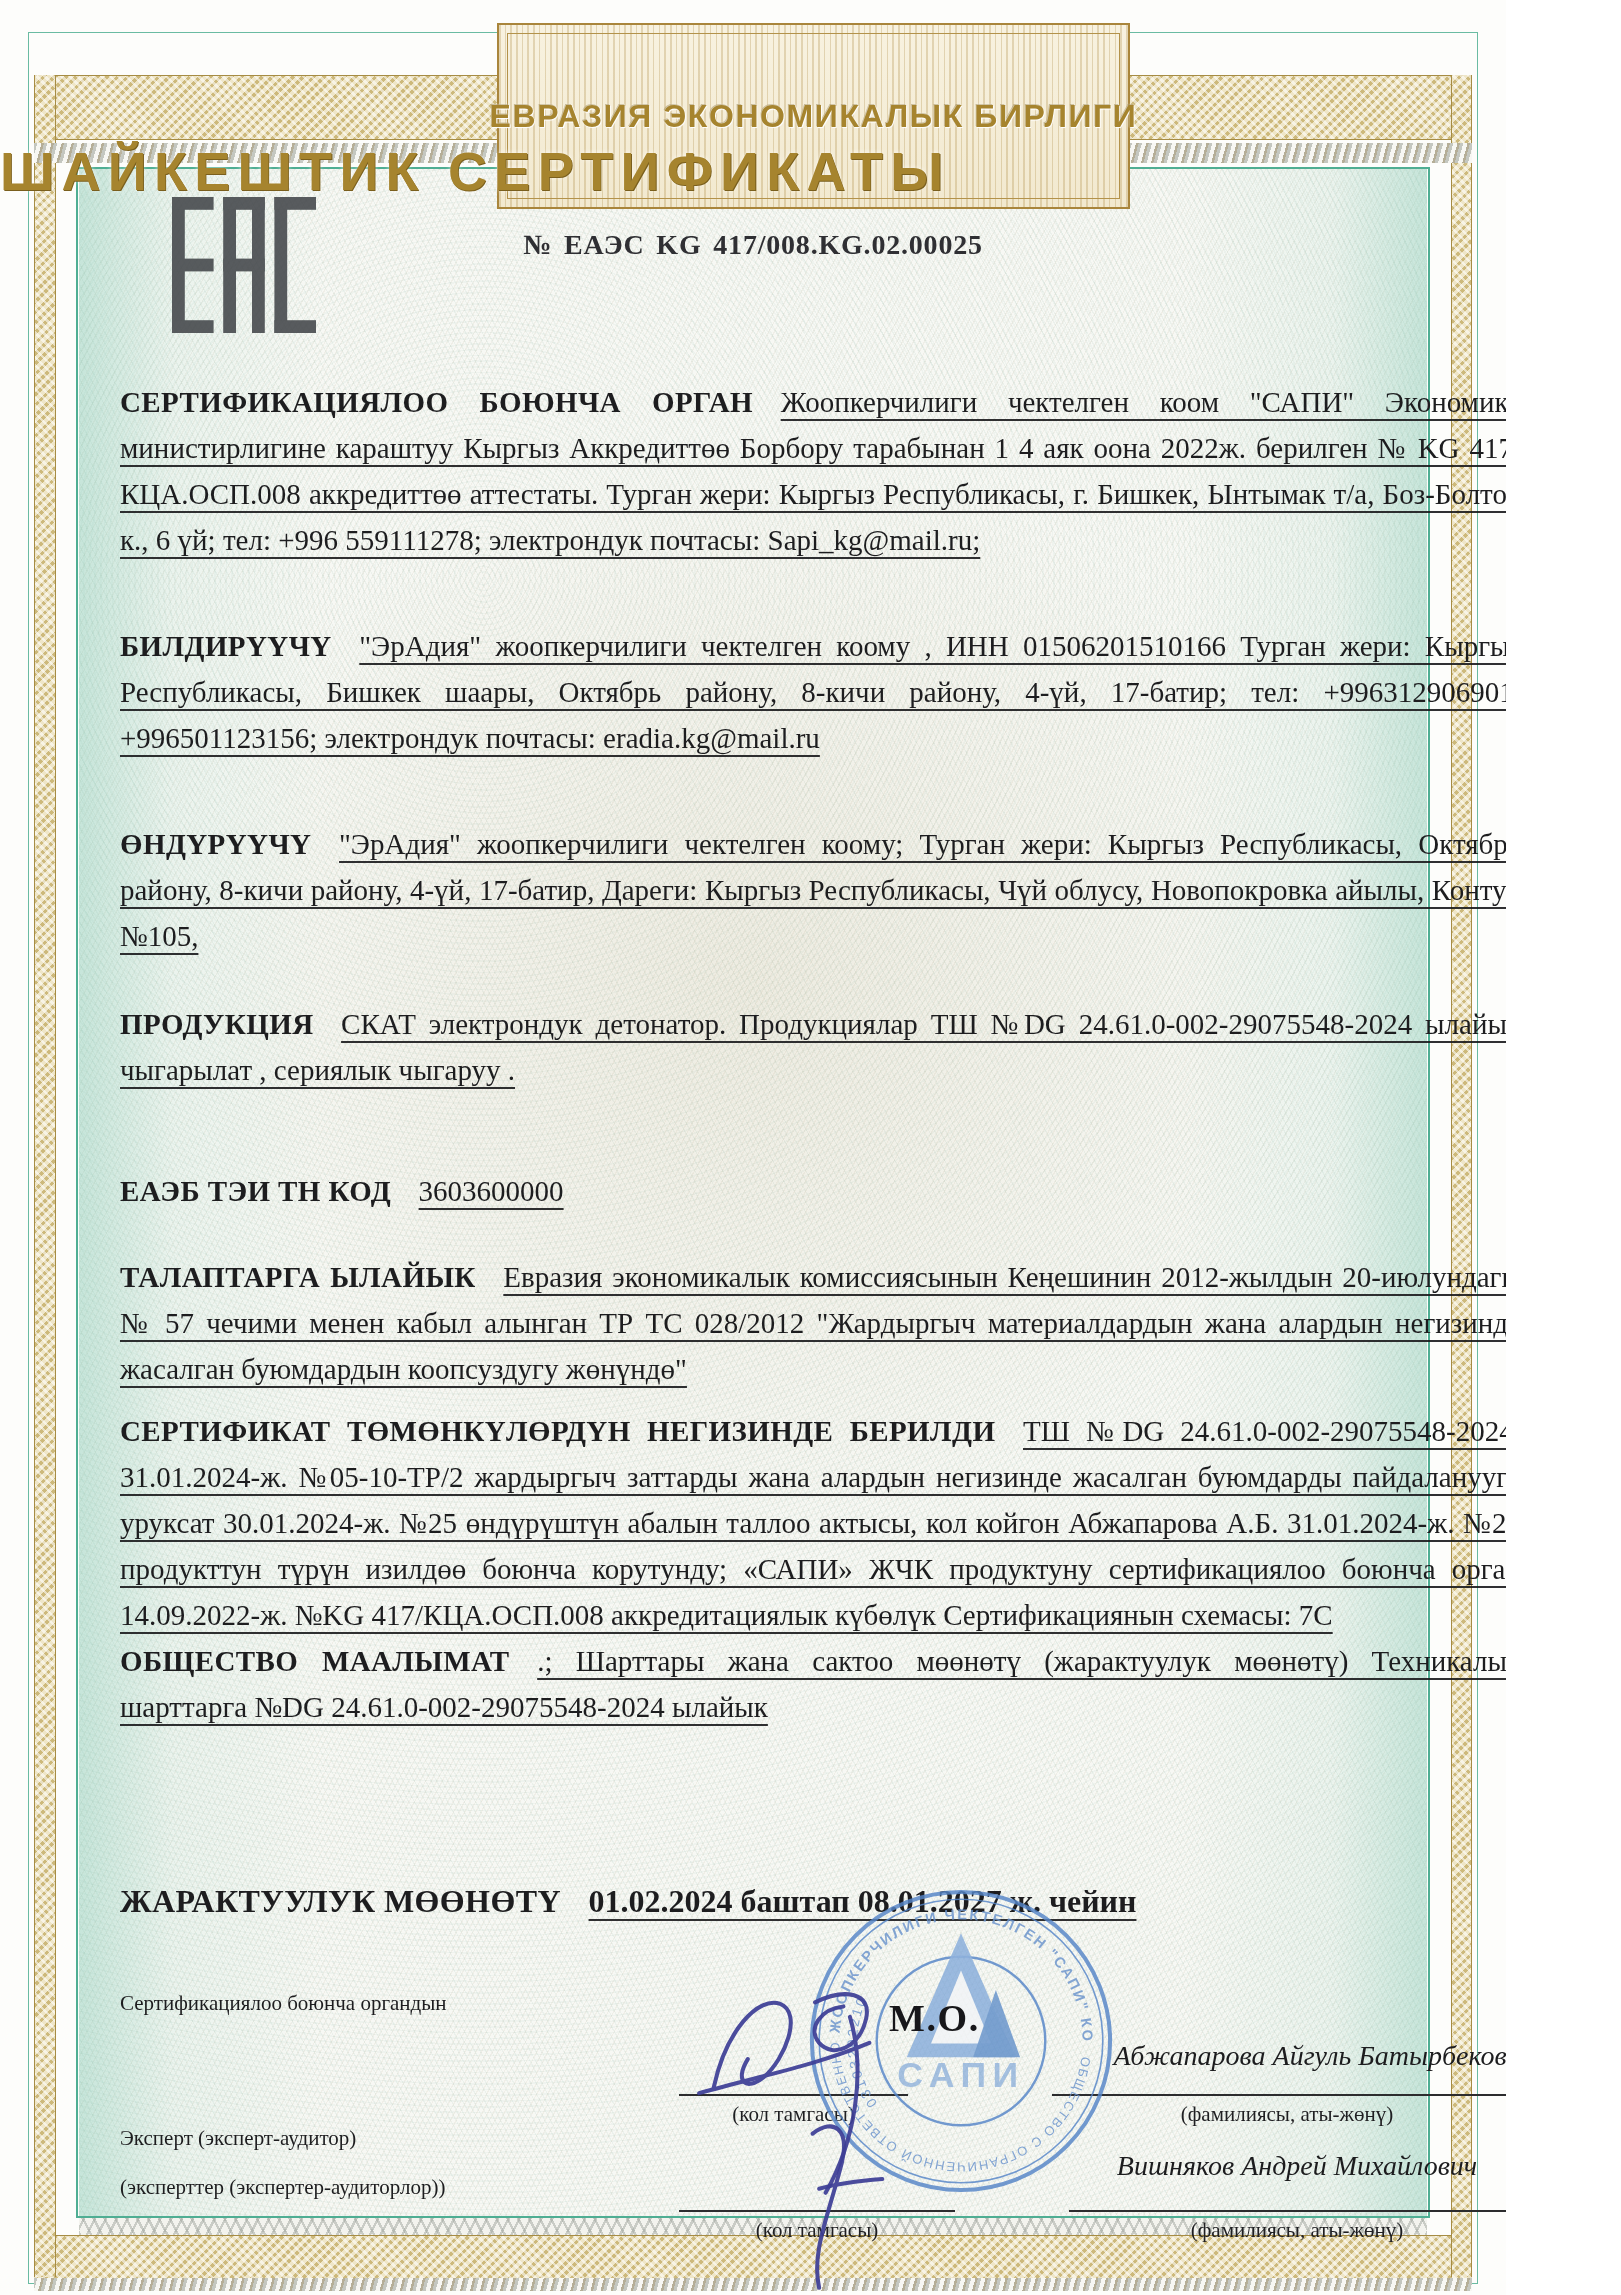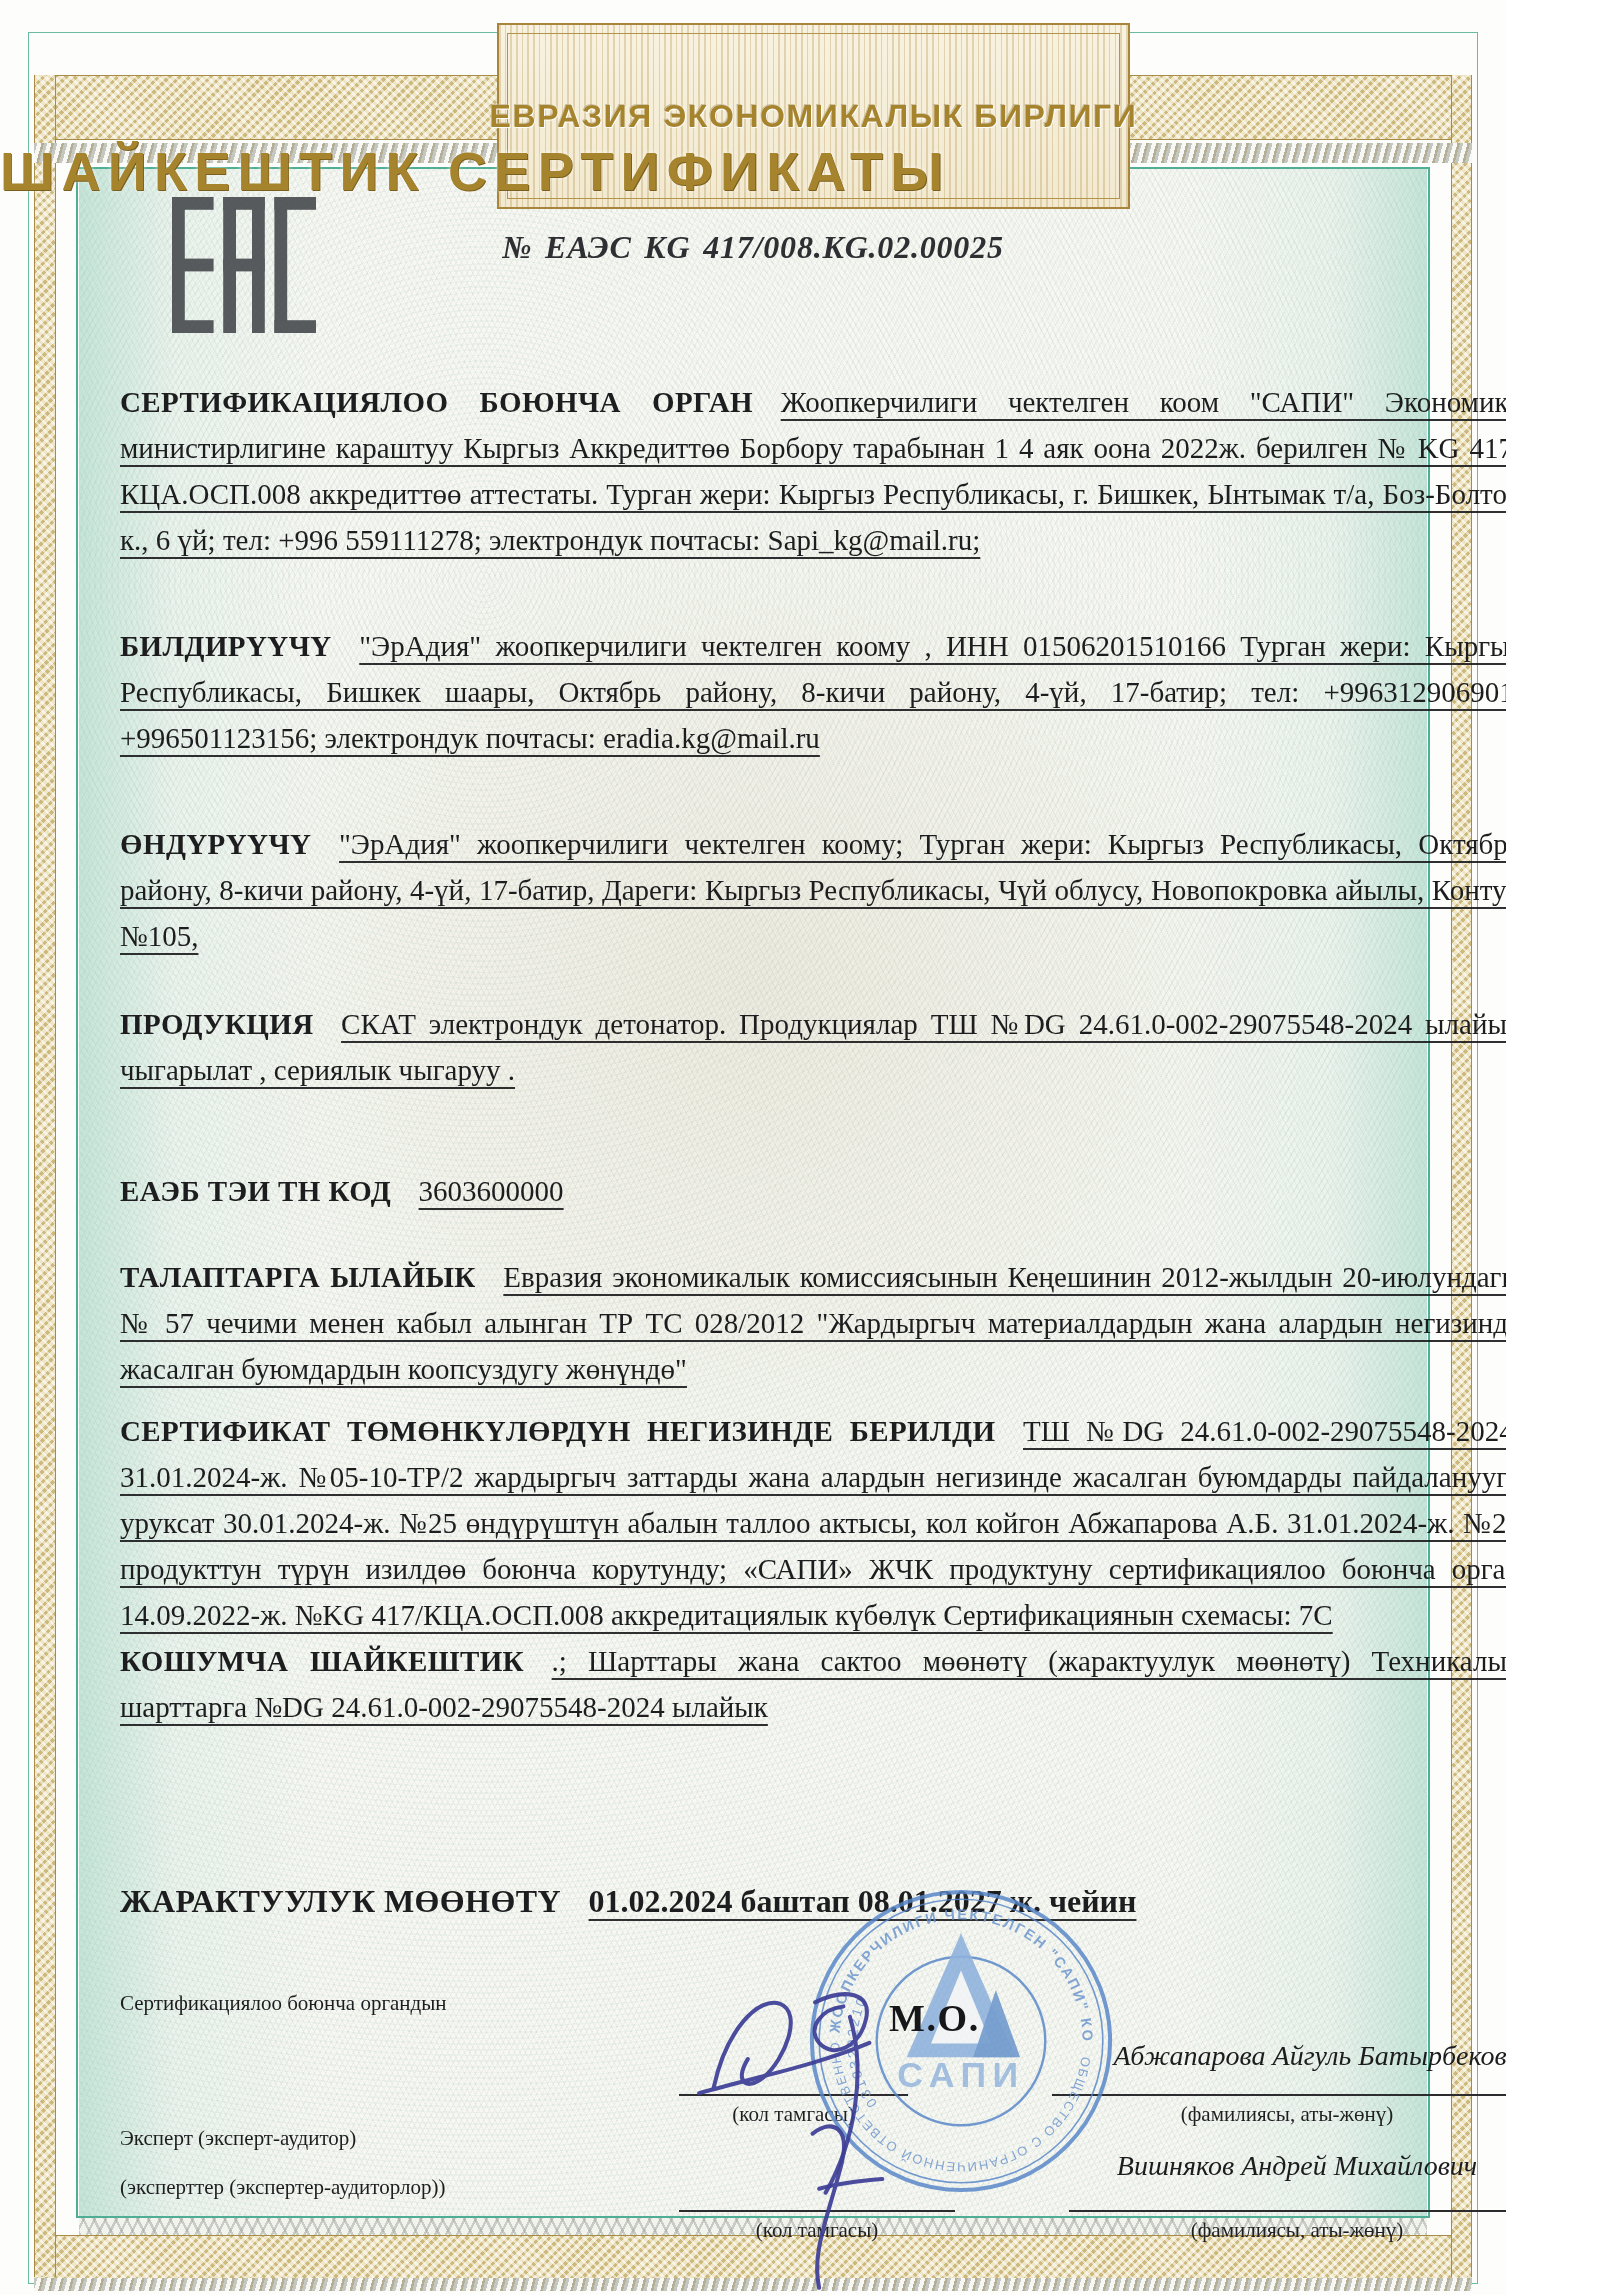--- a/index.html
+++ b/index.html
@@ -76,21 +76,21 @@
   
   .title {
     position:absolute; left:0; right:0; top:144px; z-index:6;
     font-family:"Liberation Sans", sans-serif; font-weight:bold;
     font-size:54px; letter-spacing:7.3px; color:#a6842e; line-height:1;
     text-shadow: 0.8px 0.8px 0 #7a5f1d, 0 0 4.9px rgba(255,255,255,.65);
     white-space:nowrap;
   }
   .cert-no {
     position:absolute; left:0; right:0; top:229px; text-align:center; z-index:6;
-    font-weight:bold; font-size:32px; color:#2f2f33; letter-spacing:0.8px; word-spacing:4px;font-style:italic;
+    font-weight:bold; font-size:28px; color:#2f2f33; letter-spacing:0.8px; word-spacing:4px;
   }
   .eac {
     position:absolute; left:172px; top:188px; width:144px; height:154px; z-index:6; opacity:.88;
   }
   
   .para {
     position:absolute; left:120px; width:1401px; z-index:6;
     font-size:29px; line-height:46px; text-align:justify; margin:0;
   }
   .lbl { font-weight:bold; padding-right:27.6px; letter-spacing:0.4px; }
@@ -191,21 +191,21 @@
   <p class="para p5">
     <span class="lbl">ЕАЭБ ТЭИ ТН КОД</span><span class="val">3603600000</span>
   </p>
   <p class="para p6">
     <span class="lbl">ТАЛАПТАРГА ЫЛАЙЫК</span><span class="val">Евразия экономикалык комиссиясынын Кеңешинин 2012-жылдын 20-июлундагы № 57 чечими менен кабыл алынган ТР ТС 028/2012 "Жардыргыч материалдардын жана алардын негизинде жасалган буюмдардын коопсуздугу жөнүндө"</span>
   </p>
   <p class="para p7">
     <span class="lbl">СЕРТИФИКАТ ТӨМӨНКҮЛӨРДҮН НЕГИЗИНДЕ БЕРИЛДИ</span><span class="val">ТШ №DG 24.61.0-002-29075548-2024, 31.01.2024-ж. №05-10-ТР/2 жардыргыч заттарды жана алардын негизинде жасалган буюмдарды пайдаланууга уруксат 30.01.2024-ж. №25 өндүрүштүн абалын таллоо актысы, кол койгон Абжапарова А.Б. 31.01.2024-ж. №25 продукттун түрүн изилдөө боюнча корутунду; «САПИ» ЖЧК продуктуну сертификациялоо боюнча орган 14.09.2022-ж. №KG 417/КЦА.ОСП.008 аккредитациялык күбөлүк Сертификациянын схемасы: 7С</span>
   </p>
   <p class="para p8">
-    <span class="lbl">КОШУМЧА ШАЙКЕШТИК</span><span class="val">.; Шарттары жана сактоо мөөнөтү (жарактуулук мөөнөтү) Техникалык шарттарга №DG 24.61.0-002-29075548-2024 ылайык</span>
+    <span class="lbl">ОБЩЕСТВО МААЛЫМАТ</span><span class="val">.; Шарттары жана сактоо мөөнөтү (жарактуулук мөөнөтү) Техникалык шарттарга №DG 24.61.0-002-29075548-2024 ылайык</span>
   </p>
 
   <p class="para validity">
     <span class="lbl">ЖАРАКТУУЛУК МӨӨНӨТҮ</span><span class="val">01.02.2024 баштап 08.01.2027 ж. чейин</span>
   </p>
 
   <div class="role r1a">Сертификациялоо боюнча органдын</div>
   <div class="sig-line l1a"></div>
   <div class="sig-line l1b"></div>
   <div class="caption c1a">(кол тамгасы)</div>

